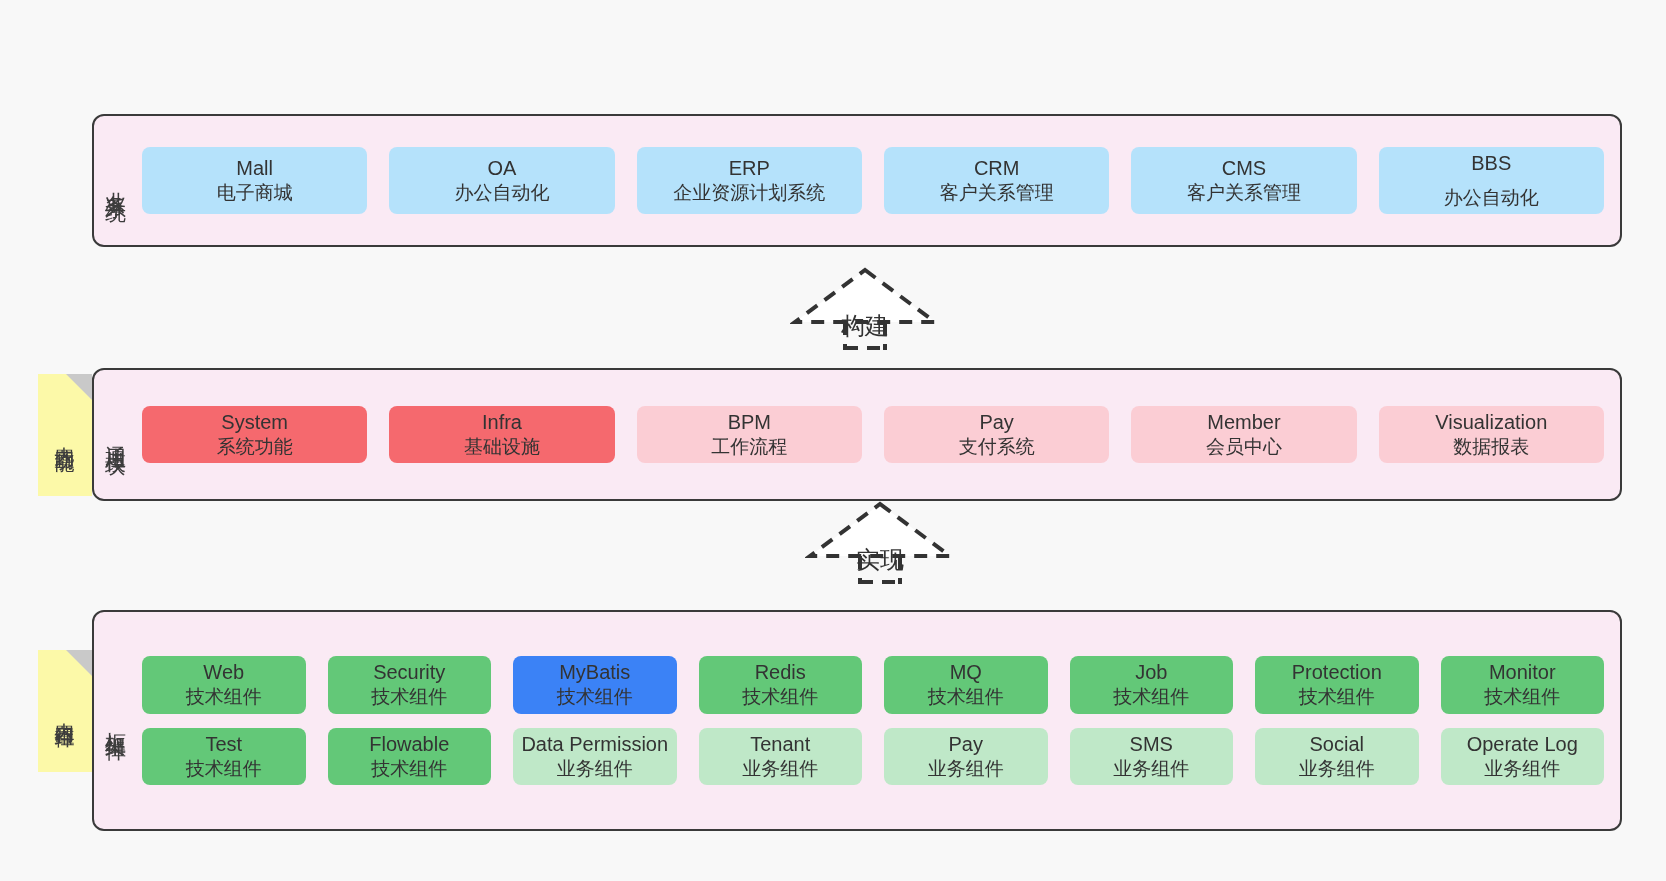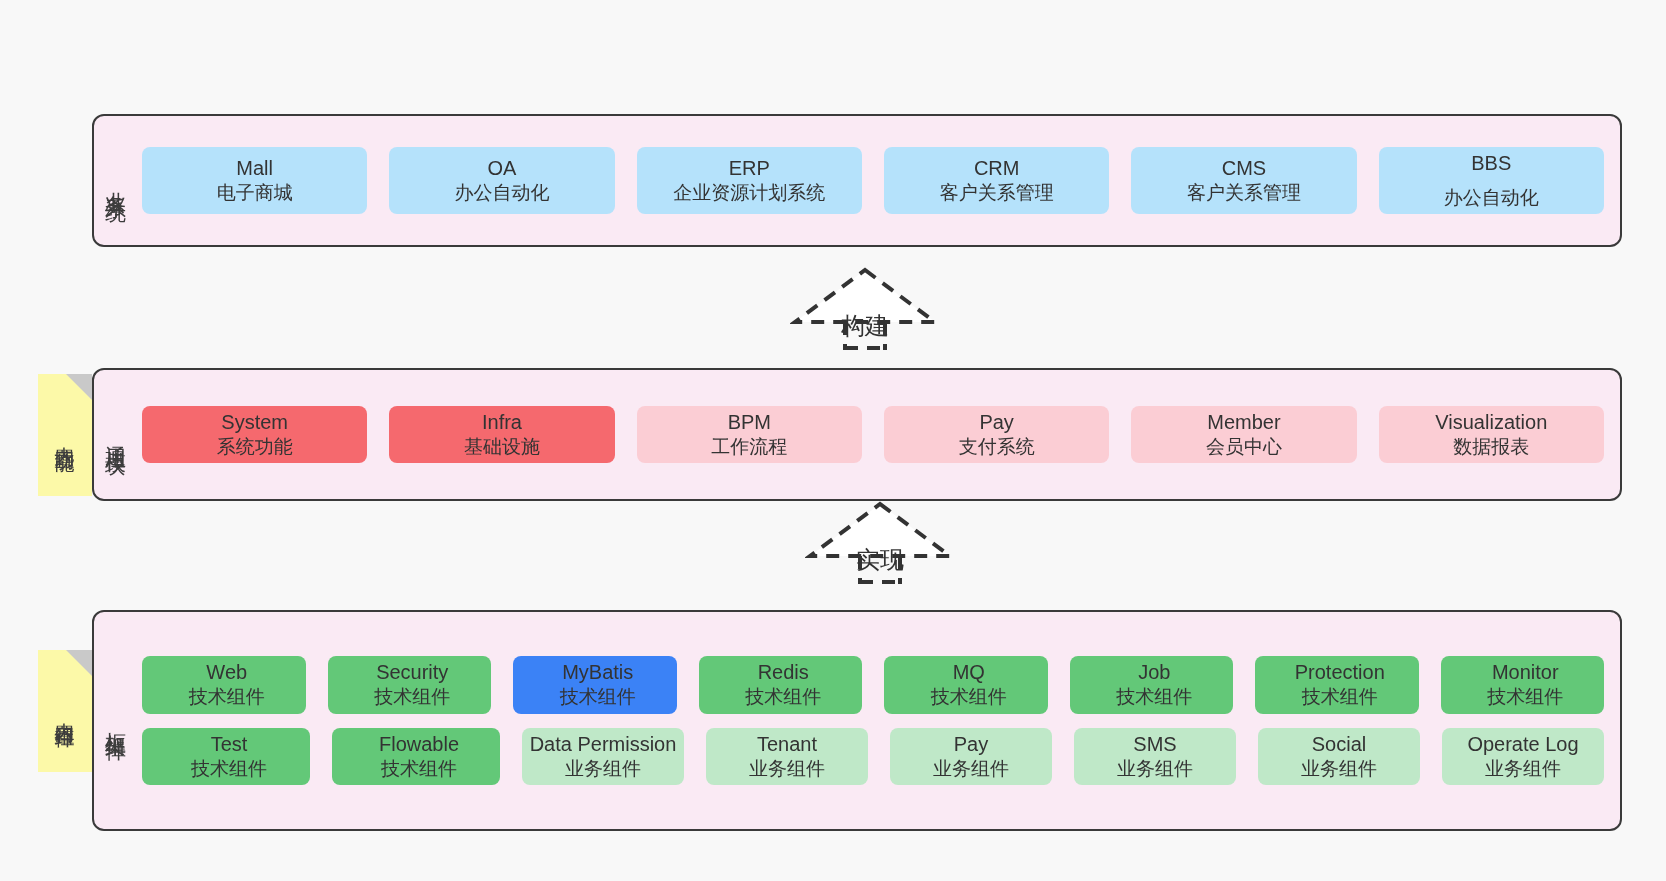--- a/index.html
+++ b/index.html
@@ -66,21 +66,21 @@
     box-sizing: border-box;
     padding: 4px 2px;
   }
   .cell .t1 { font-size: 20px; color: #333; }
   .cell .t2 { font-size: 19px; color: #333; }
 
   
   .c-blue        { background: #b5e2fb; }
   .c-red         { background: #f5696e; }
   .c-pink        { background: #fbcdd4; }
-  .c-green       { background: #63c878; padding-left: 8px; }
+  .c-green       { background: #63c878; }
   .c-lightgreen  { background: #bfe8c8; }
 
   
   .note {
     position: absolute;
     background: #fcf9a8;
     box-sizing: border-box;
     display: flex;
     align-items: center;
     justify-content: center;

